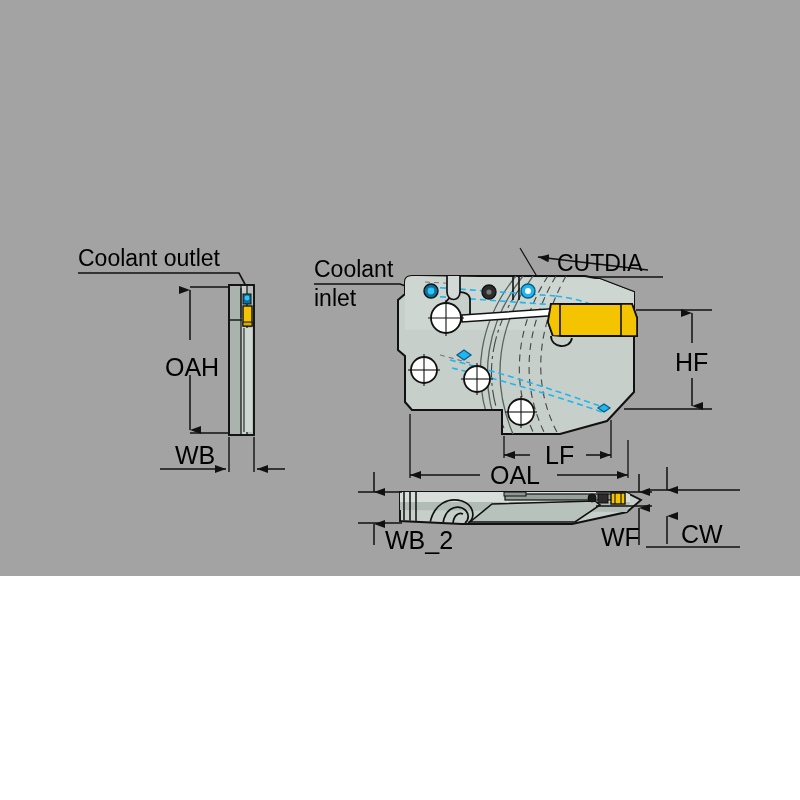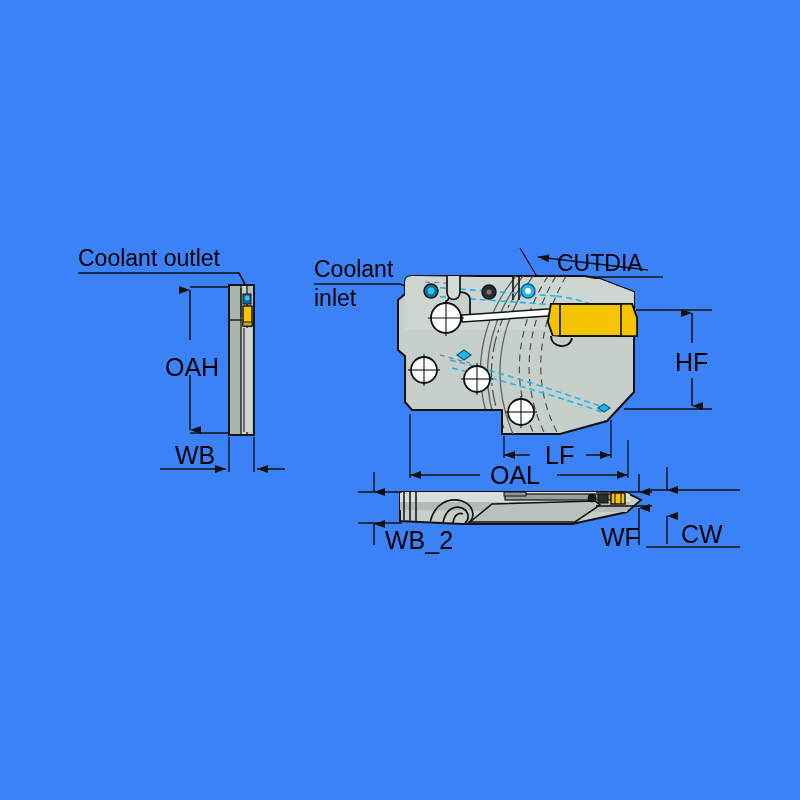--- a/index.html
+++ b/index.html
@@ -1,18 +1,18 @@
 <!DOCTYPE html>
 <html><head>
 <meta charset="utf-8">
 <style>
   html,body{margin:0;padding:0;background:#ffffff;}
   body{width:800px;height:800px;overflow:hidden;
        font-family:"Liberation Sans", sans-serif;}
-  #stage{position:relative;width:800px;height:800px;background:#3b82f6;}
+  #stage{position:relative;width:800px;height:576px;background:#a3a3a3;}
   svg{display:block;}
   text{font-family:"Liberation Sans", sans-serif;fill:#000;}
   .dimlabel{font-size:25px;}
   .calllabel{font-size:23px;}
 </style>
 </head>
 <body>
 
 <div id="stage">
 <svg width="800" height="800" viewBox="0 0 800 800">

